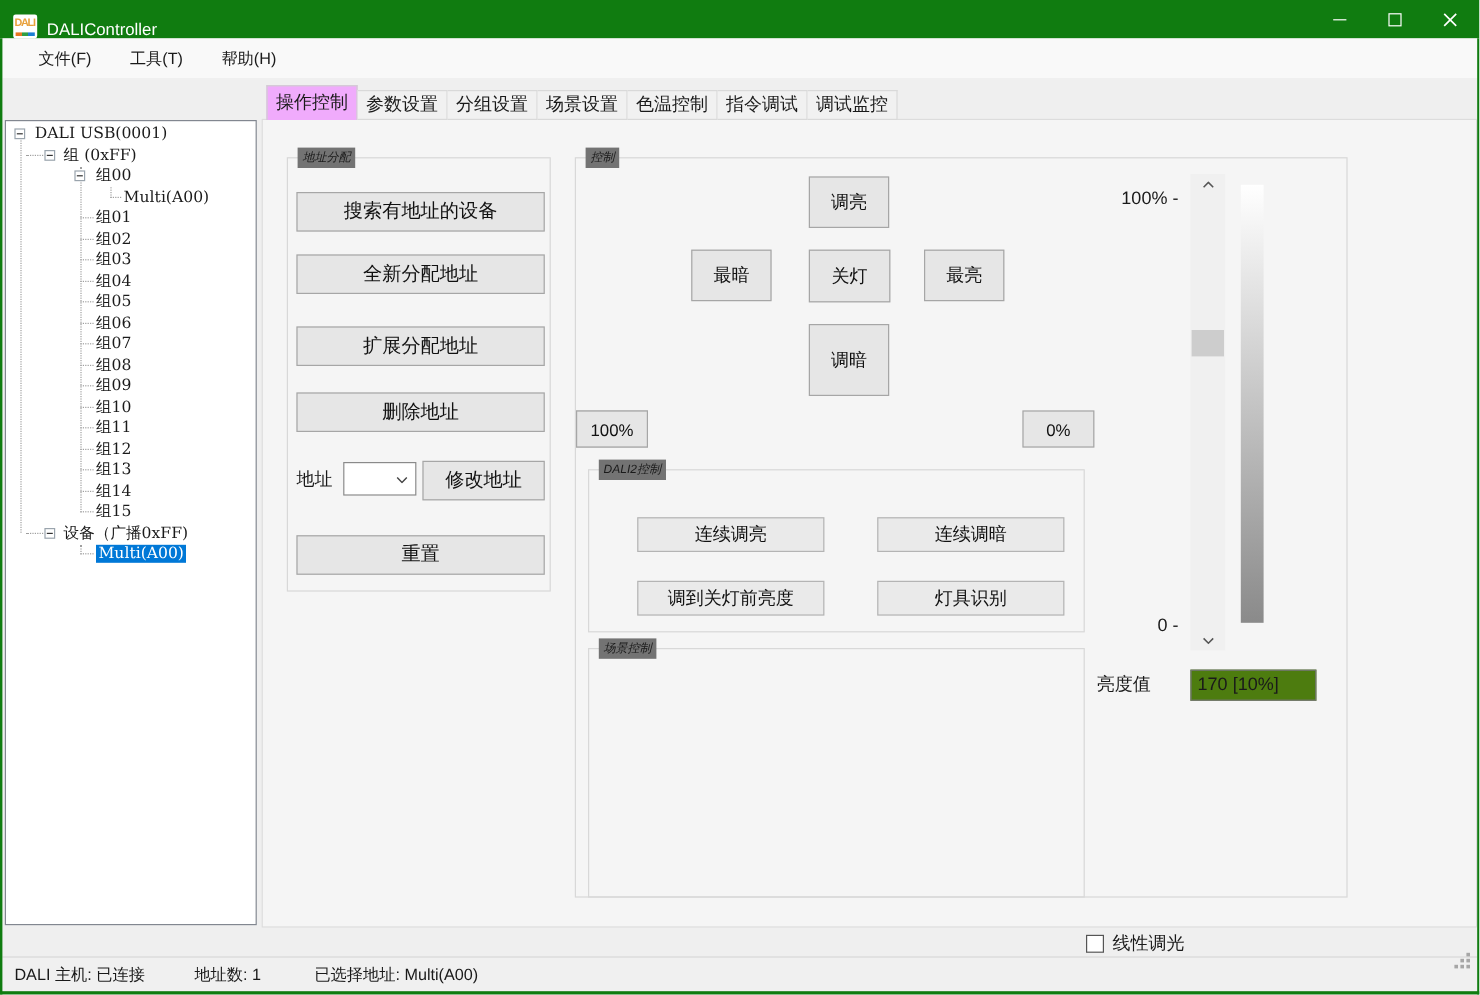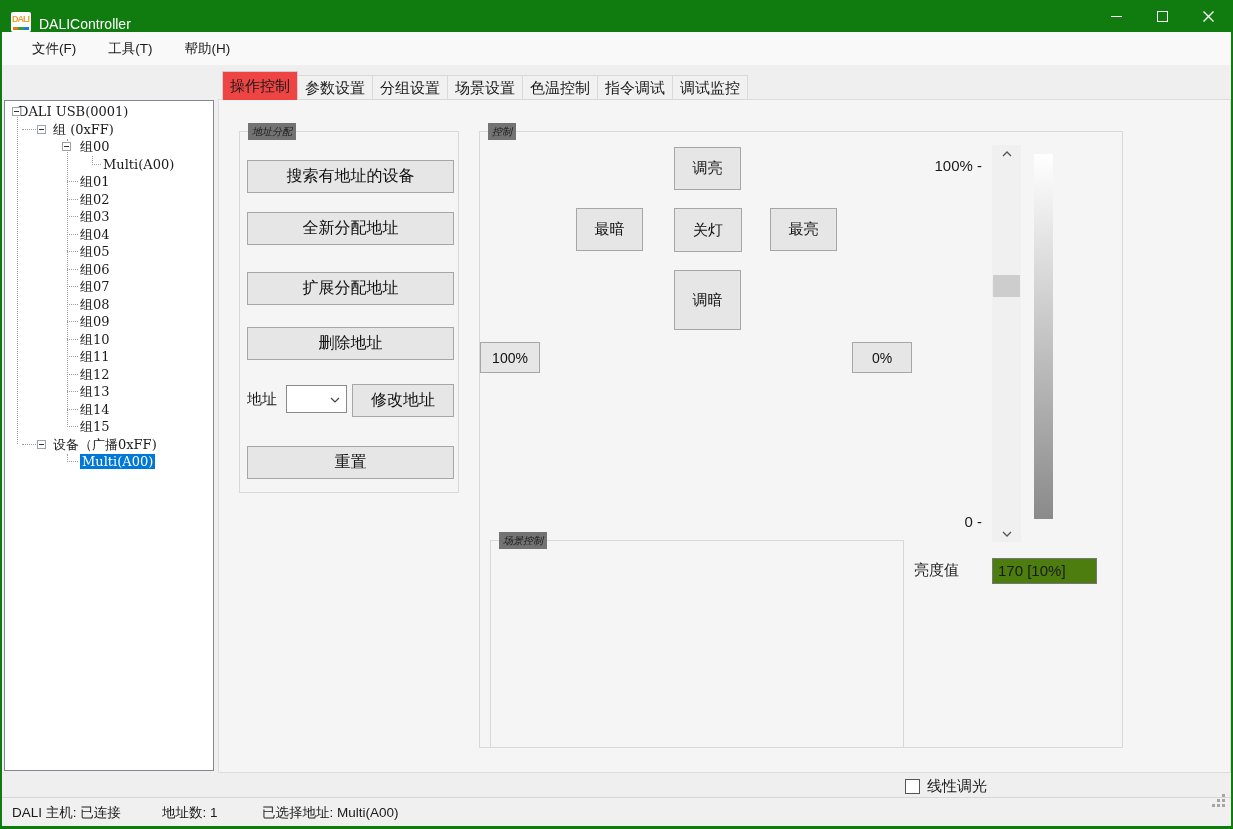--- a/index.html
+++ b/index.html
@@ -26,40 +26,40 @@
   .glyph-max { width:11px; height:11px; border:1px solid #fff; }
 
   
   .menubar { position:absolute; left:2px; top:32px; width:1229px; height:34px; background:#f9f9f9; display:flex; align-items:center; padding-left:20px; border-bottom:1px solid #f0f0f0; }
   .menu-item { font-size:13.5px; padding:0 10px; margin-right:12px; line-height:34px; }
 
   
   .tree-panel { position:absolute; left:4px; top:100px; width:210px; height:671px; background:#fff; border:1px solid #828790; font-family:"DejaVu Serif","Liberation Serif",serif; font-size:13px; }
   .tree { position:relative; width:100%; height:100%; padding-top:2px; overflow:hidden; }
   .t-row { position:relative; height:17.5px; line-height:17.5px; white-space:nowrap; }
-  .t-row.d0 { padding-left:13px; }
+  .t-row.d0 { padding-left:24px; }
   .t-row.d1 { padding-left:48px; }
   .t-row.d2 { padding-left:75px; }
   .t-row.d3 { padding-left:98px; }
   .t-row::before { content:""; position:absolute; top:8px; border-top:1px dotted #9f9f9f; }
   .t-row.d2:not(.exp)::before { left:62px; width:11px; }
   .t-row.d3::before { left:87px; width:9px; }
   .t-row.d1.exp::before { left:17px; width:14px; }
   .t-row.d0::before { display:none; }
   .exp-box { position:absolute; top:4px; width:9px; height:9px; background:#fff; border:1px solid #9aa4ad; }
   .d0 .exp-box { left:7px; } .d1 .exp-box { left:32px; } .d2 .exp-box { left:57px; }
   .exp-box::after { content:""; position:absolute; left:1px; top:3px; width:5px; height:1px; background:#333; }
   .vline { position:absolute; width:0; border-left:1px dotted #9f9f9f; }
   .sel { background:#0078d7; color:#fff; padding:0 2px; }
 
   
   .tab-strip { position:absolute; left:222px; top:71px; height:29px; display:flex; align-items:flex-end; z-index:3; }
   .tab { height:25px; line-height:24px; font-size:15px; padding:0 7px; background:#f1f1f1; border:1px solid #d9d9d9; border-left:none; }
   .tab:first-child { border-left:1px solid #d9d9d9; }
-  .tab.active { height:29px; line-height:28px; background:#ef4444; border:1px solid #cfcfcf; border-bottom:none; }
+  .tab.active { height:29px; line-height:28px; background:#f0abfc; border:1px solid #cfcfcf; border-bottom:none; }
 
   
   .tab-page { position:absolute; left:218px; top:99px; width:1013px; height:674px; background:#f5f5f5; border:1px solid #dcdcdc; z-index:1; }
 
   .groupbox { position:absolute; border:1px solid #d8d8d8; }
   .legend { position:absolute; top:-9px; left:8px; background:#737373; padding:0 4px; font-size:10px; line-height:17px;font-style:italic; }
 
   .btn { position:absolute; background:#e6e6e6; border:1px solid #a6a6a6; display:flex; align-items:center; justify-content:center; font-size:15px; color:#111; }
   .btn-lite { background:#eaeaea; border:1px solid #b4b4b4; }
 
@@ -221,20 +221,27 @@
       <div class="btn b-max">最亮</div>
       <div class="btn b-down">调暗</div>
 
       <div class="btn pct">0%</div>
       <div class="btn pct">1%</div>
       <div class="btn pct">25%</div>
       <div class="btn pct">50%</div>
       <div class="btn pct">80%</div>
       <div class="btn pct">100%</div>
 
+      <div class="groupbox g-dali2">
+        <span class="legend">DALI2控制</span>
+        <div class="btn btn-lite b-cup">连续调亮</div>
+        <div class="btn btn-lite b-cdn">连续调暗</div>
+        <div class="btn btn-lite b-recall">调到关灯前亮度</div>
+        <div class="btn btn-lite b-ident">灯具识别</div>
+      </div>
 
       <div class="groupbox g-scene">
         <span class="legend">场景控制</span>
       </div>
 
       <span class="lbl-100">100% -</span>
       <span class="lbl-0">0 -</span>
       <div class="vscroll">
         <div class="arr arr-up">
           <svg width="10" height="6" viewBox="0 0 10 6">

